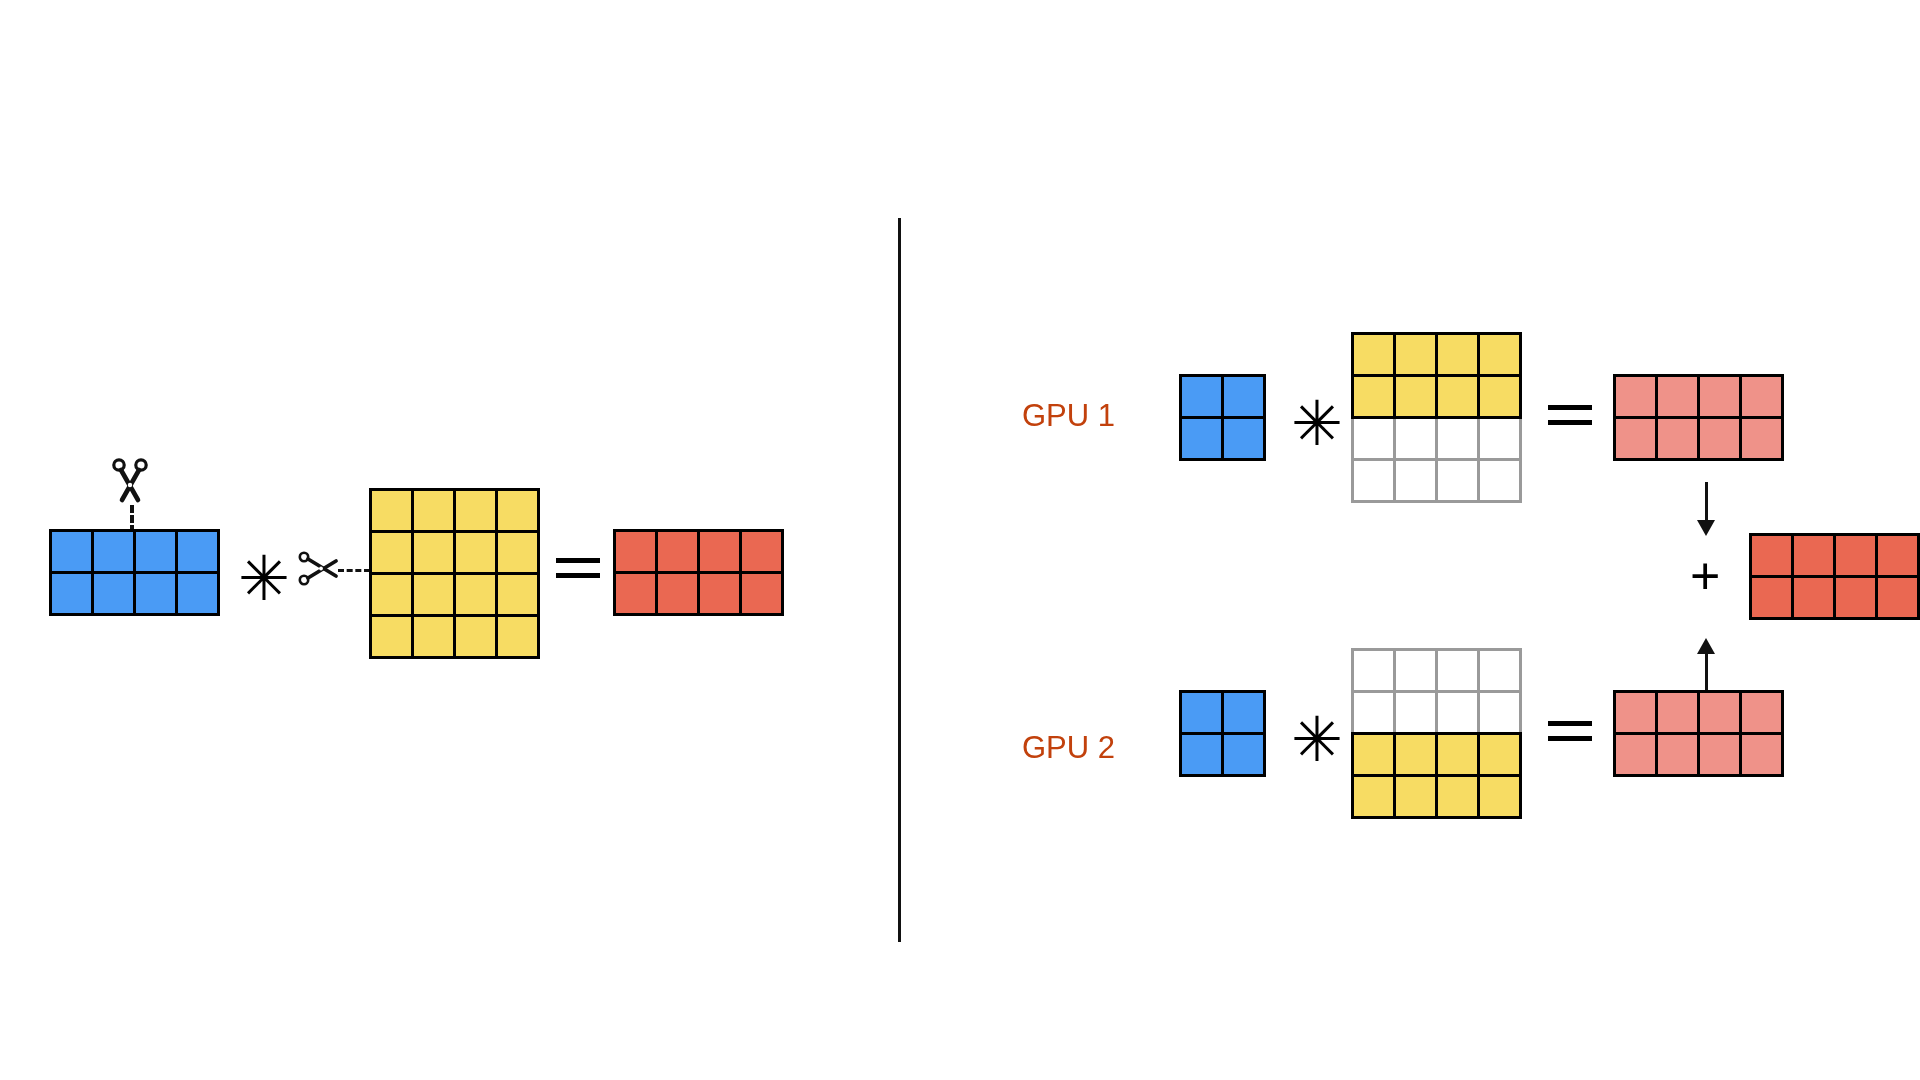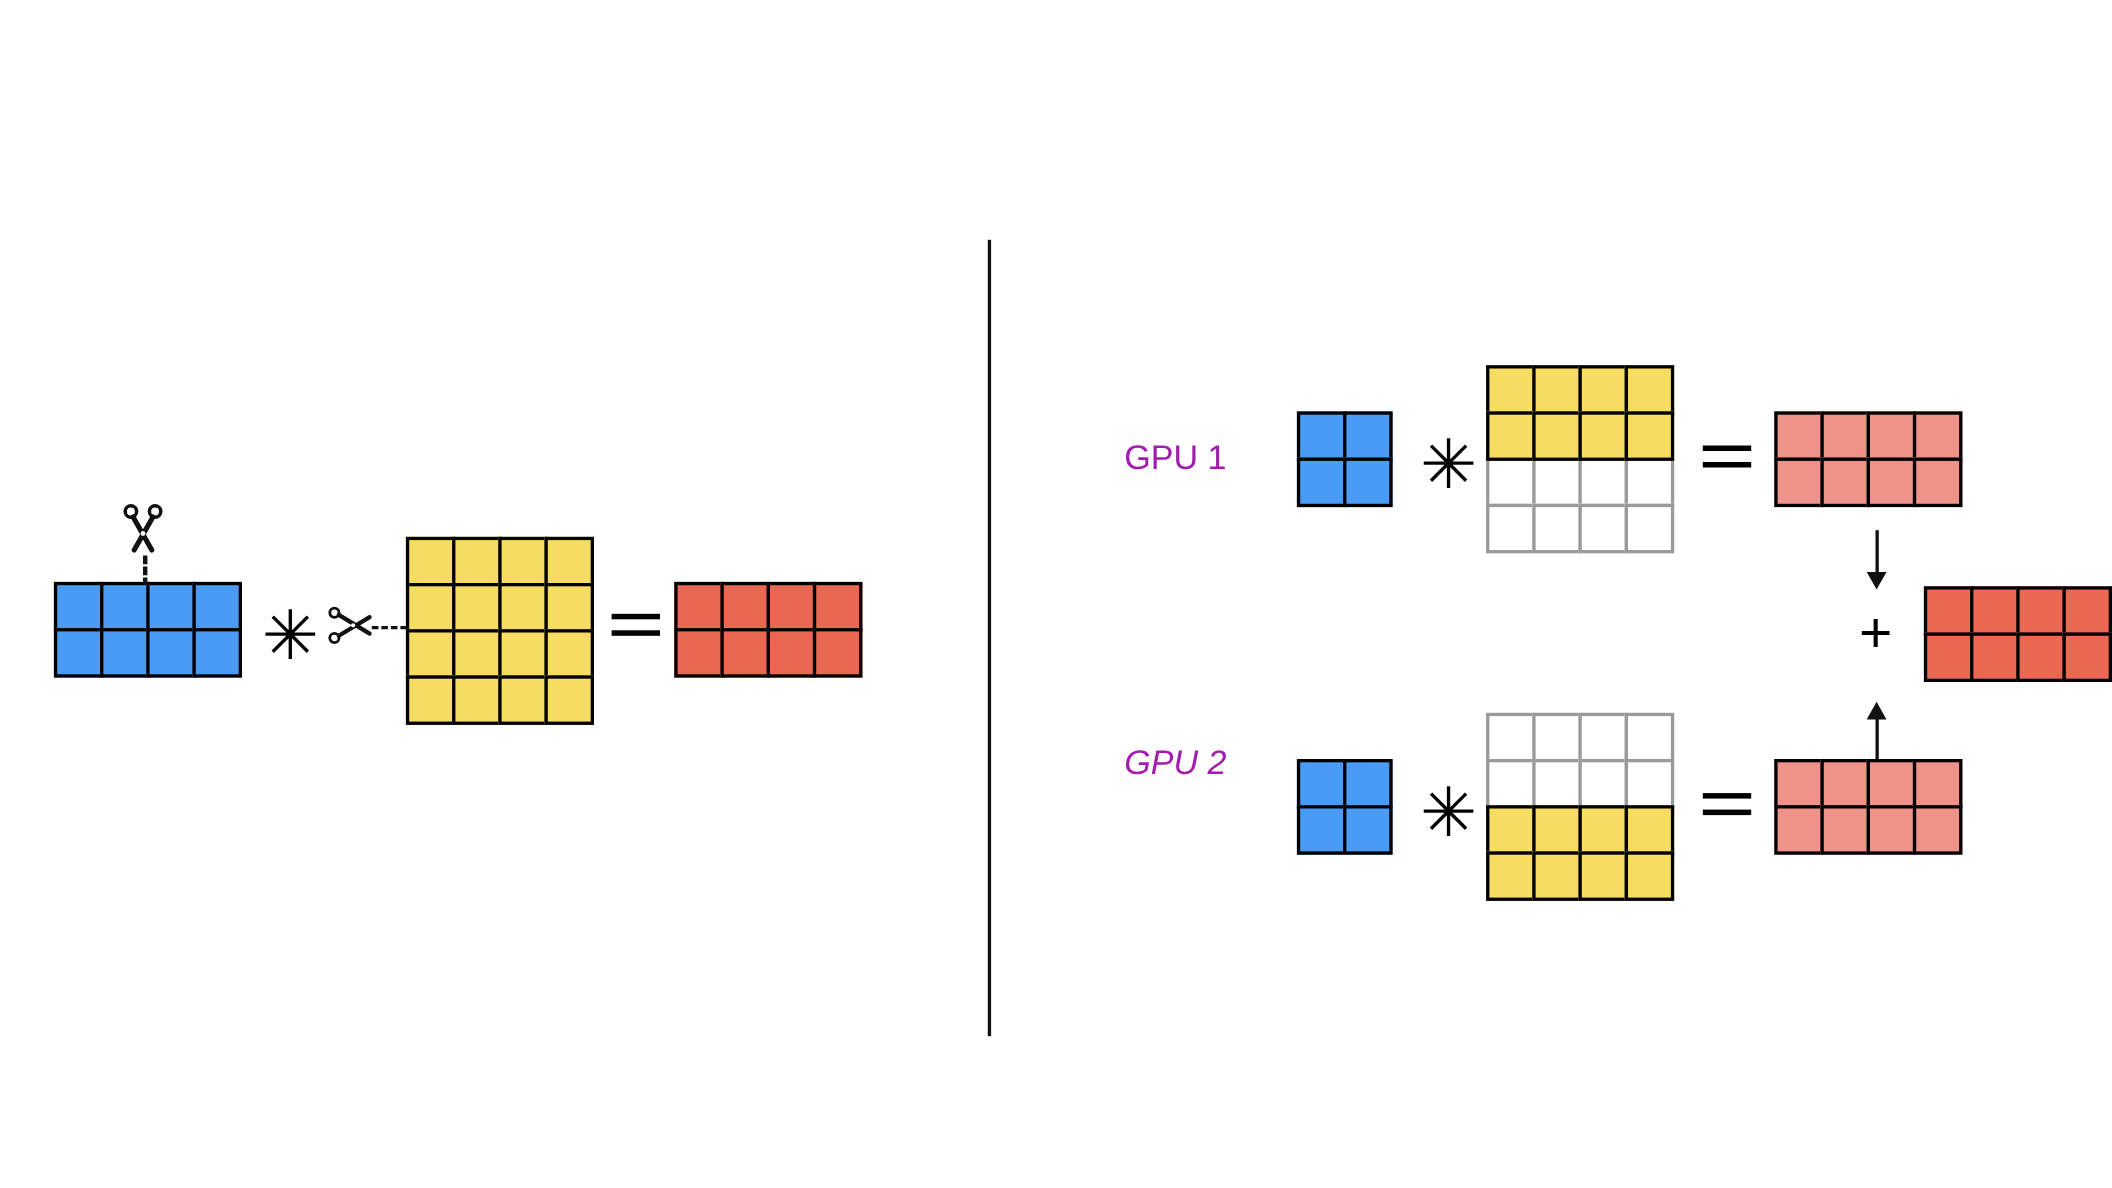--- a/index.html
+++ b/index.html
@@ -73,21 +73,21 @@
     height: 5px;
     width: 44px;
     background: #000;
     left: 0;
   }
 
   .label {
     position: absolute;
     font-size: 31px;
     font-family: "Liberation Sans", sans-serif;
-    color: #a21caf;
+    color: #c2410c;
     white-space: nowrap;
   }
 
   
   .divider {
     position: absolute;
     width: 3px;
     background: #111;
   }
 
@@ -272,21 +272,21 @@
     <div class="cell k c-red"></div>
     <div class="cell k c-red"></div>
     <div class="cell k c-red"></div>
     <div class="cell k c-red"></div>
     <div class="cell k c-red"></div>
     <div class="cell k c-red"></div>
     <div class="cell k c-red"></div>
     <div class="cell k c-red"></div>
   </div>
 
-  <div class="label" style="left:1022px; top:676px;font-style:italic;">GPU 2</div>
+  <div class="label" style="left:1022px; top:730px;">GPU 2</div>
 
   <div class="matrix" style="left:1180px; top:691px; width:84px; height:84px;
               grid-template-columns:repeat(2,42px); grid-template-rows:repeat(2,42px);">
     <div class="cell k c-blue"></div>
     <div class="cell k c-blue"></div>
     <div class="cell k c-blue"></div>
     <div class="cell k c-blue"></div>
   </div>
 
   <div class="op op-ast" style="left:1291px; top:709px;">✳</div>

